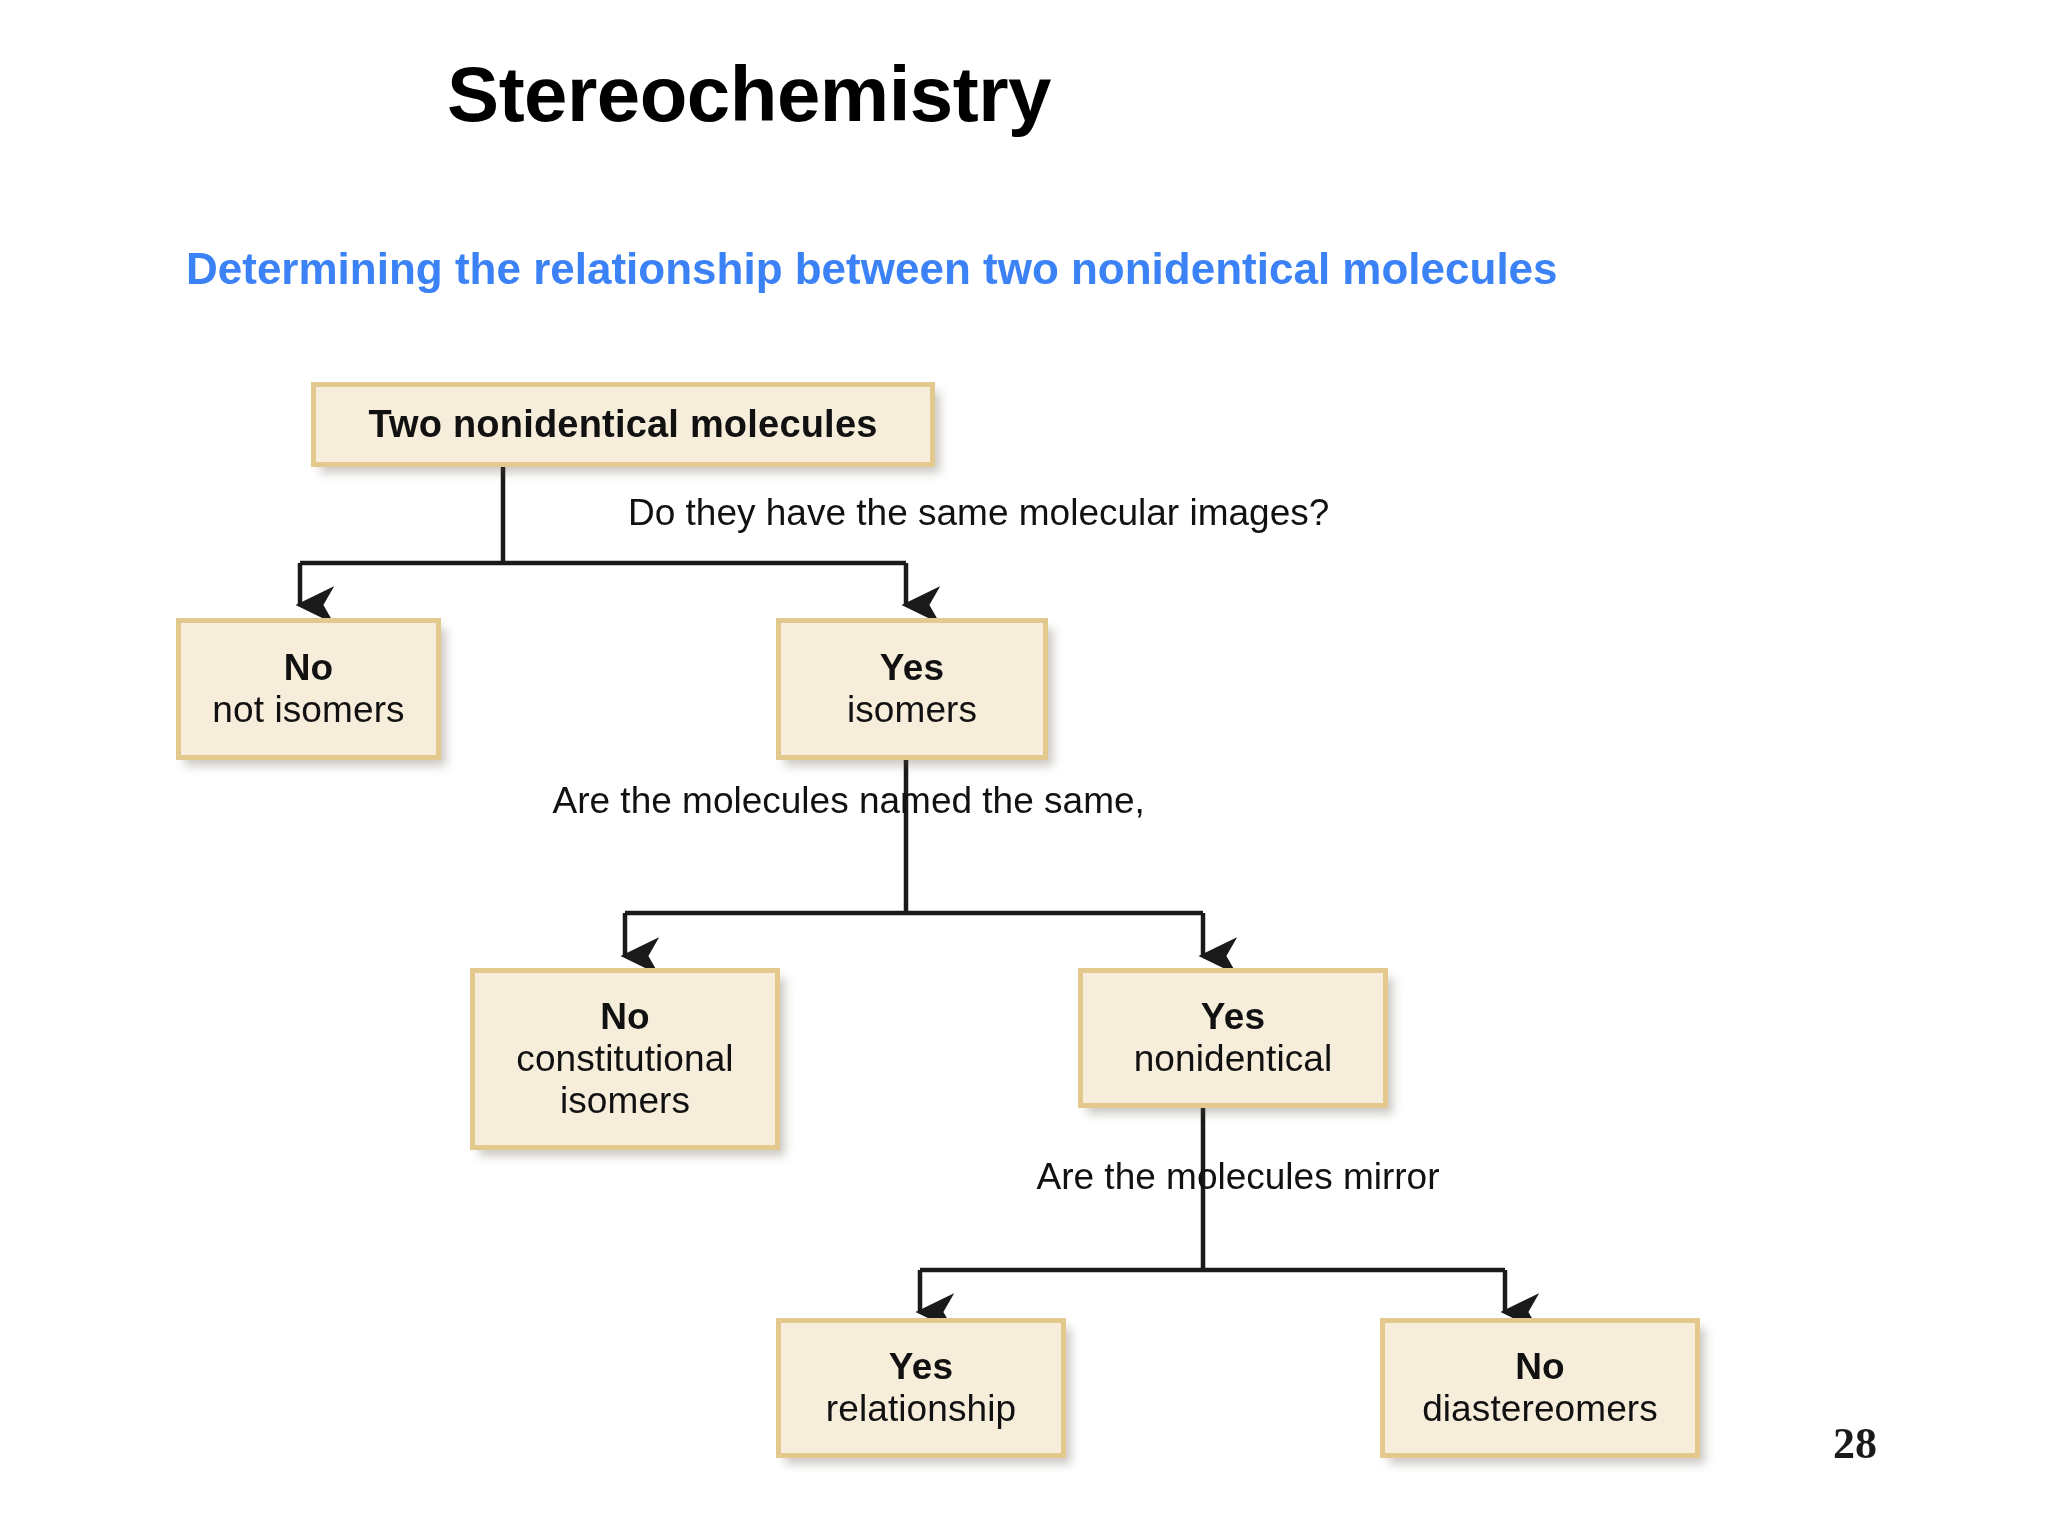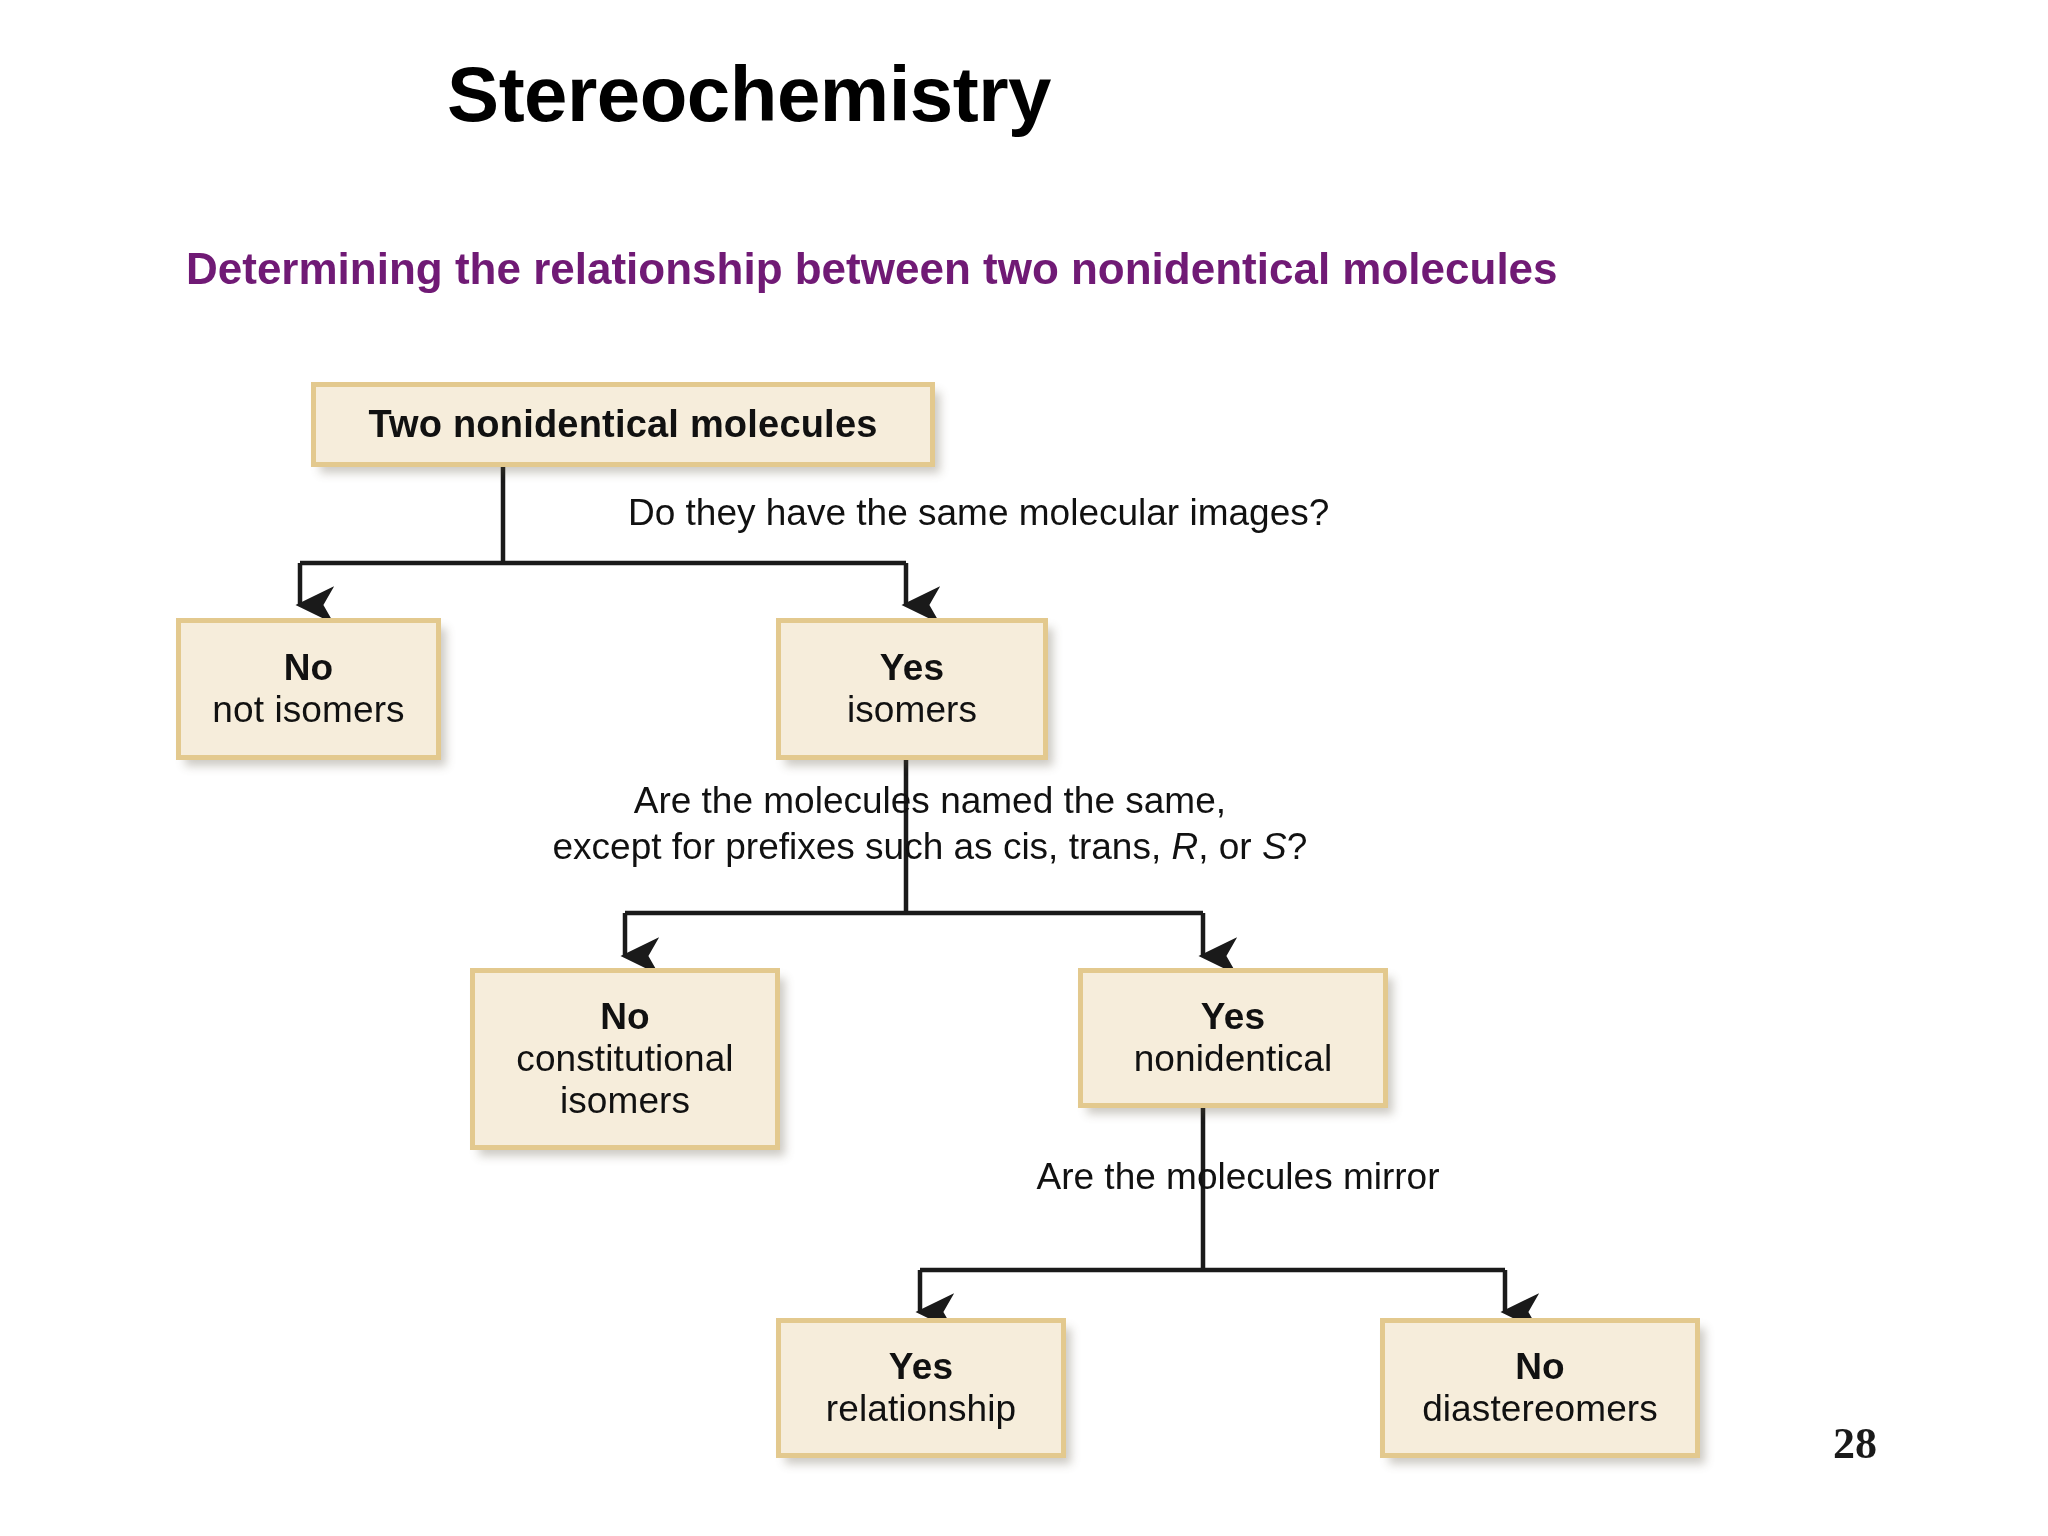--- a/index.html
+++ b/index.html
@@ -33,21 +33,21 @@
   
   #slide-title { transform: translateX(-275px); }
 
   #slide-subtitle {
     position: absolute;
     left: 186px;
     top: 244px;
     font-family: "Liberation Sans", sans-serif;
     font-weight: bold;
     font-size: 44px;
-    color: #701a75;
+    color: #3b82f6;
     white-space: nowrap;
   }
 
   #page-number {
     position: absolute;
     left: 1833px;
     top: 1418px;
     font-family: "Liberation Serif", serif;
     font-size: 44px;
     color: #1a1a1a;
@@ -164,23 +164,20 @@
     <div class="sub">not isomers</div>
   </div>
 
   <div class="node" style="left:776px; top:288px; width:272px; height:142px;">
     <div class="hdr">Yes</div>
     <div class="sub">isomers</div>
   </div>
 
   <div class="question center" style="left: 552.5px; top: 448px;">
     <div>Are the molecules named the same,</div>
-    <div>
-      <span>except for prefixes such as cis, trans, </span><i>R</i><span>, or </span><i>S</i><span>?</span>
-    </div>
   </div>
 
   <div class="node" style="left:470px; top:638px; width:310px; height:182px;">
     <div class="hdr">No</div>
     <div class="sub">constitutional</div>
     <div class="sub">isomers</div>
   </div>
 
   <div class="node" style="left:1078px; top:638px; width:310px; height:140px;">
     <div class="hdr">Yes</div>

